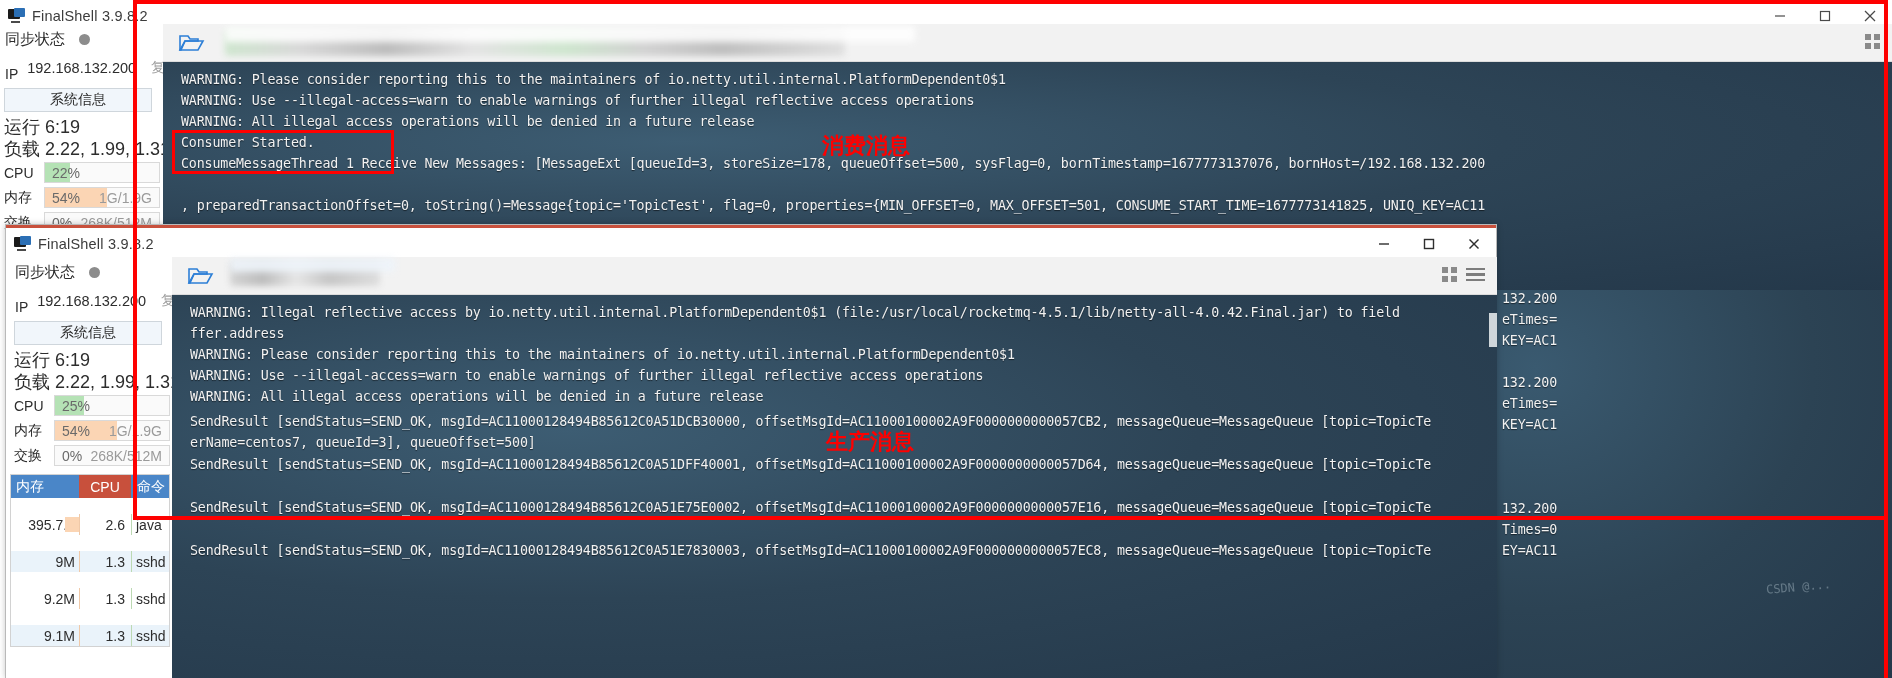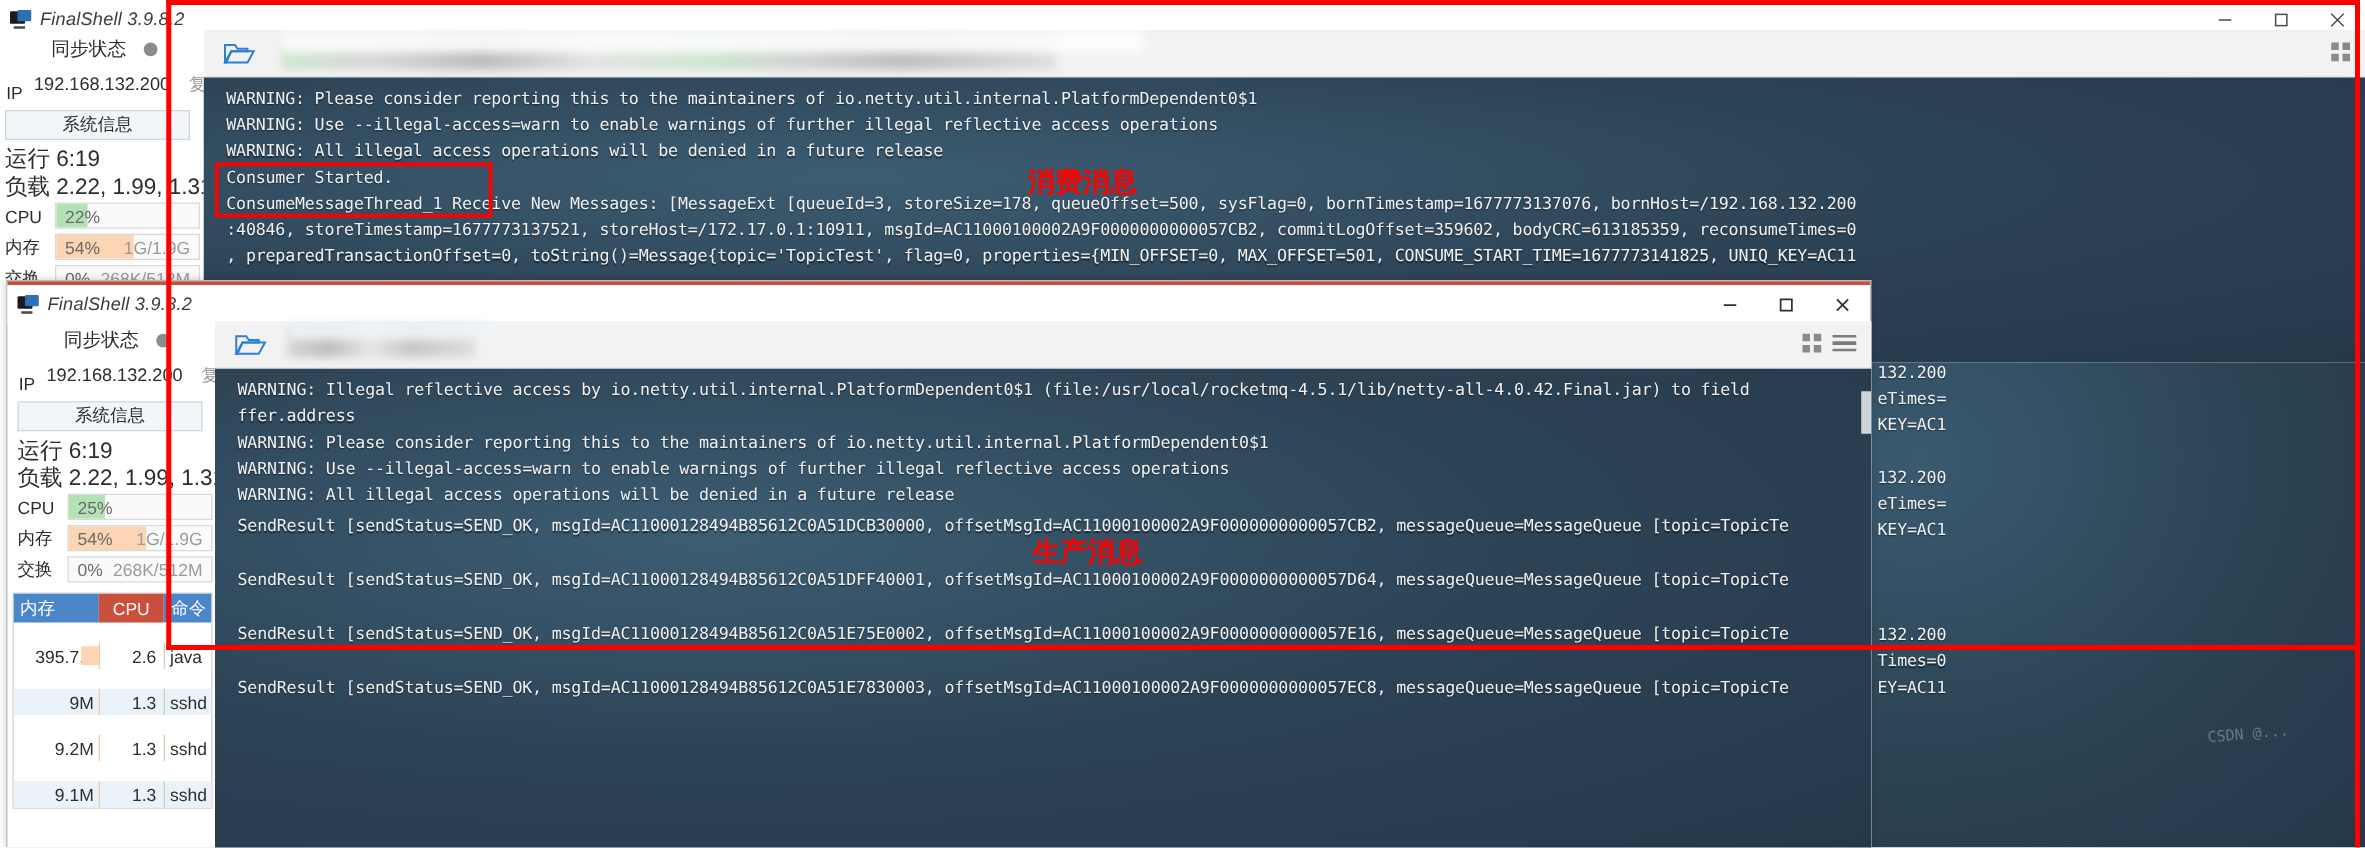--- a/index.html
+++ b/index.html
@@ -12,40 +12,40 @@
   }
   #root { position: relative; width: 1892px; height: 678px; background:#fff; }
 
   
   .fs-window { position: absolute; background: #ffffff; }
 
   .titlebar {
     position: absolute; left:0; top:0; height: 31px; width:100%;
     background:#ffffff; display:flex; align-items:center;
   }
-  .title-left { display:flex; align-items:flex-start; gap:7px; padding-left:8px;font-style:italic; }
+  .title-left { display:flex; align-items:flex-start; gap:7px; padding-left:8px; }
   .app-icon {
     width:17px; height:15px; position:relative; flex:none;
   }
   .app-icon .scr1 { position:absolute; left:0; top:1px; width:12px; height:10px; background:#1b1b1b; border-radius:1px;}
   .app-icon .scr2 { position:absolute; left:6px; top:0px; width:11px; height:9px; background:#2b6fb5; border-radius:1px;}
   .app-icon .base { position:absolute; left:3px; bottom:0px; width:9px; height:2px; background:#4a4a4a;}
   .app-title { font-size:14.5px; color:#3c3c3c; letter-spacing:.2px; white-space:nowrap;}
   .win-btns { position:absolute; right:0; top:0; height:31px; display:flex; }
   .win-btn {
     width:45px; height:31px; display:flex; align-items:center; justify-content:center;
     color:#4a4a4a; font-size:15px; line-height:1;
   }
   .win-btn svg { display:block; }
 
   
   .sidebar { position:absolute; left:0; background:#ffffff; font-size:13.5px; color:#2a2a2a; }
   .sb-row { display:flex; align-items:center; white-space:nowrap; }
   .sync-row { padding-left:5px; height:30px; gap:14px; }
-  .sync-label { font-size:15px; color:#2d2d2d;margin-left:36px; }
+  .sync-label { font-size:15px; color:#2d2d2d; }
   .sync-dot { width:11px; height:11px; border-radius:50%; background:#8c8c8c; display:inline-block; }
   .ip-row { padding-left:5px; height:28px; gap:9px; }
   .ip-key { font-size:14px; color:#2d2d2d;margin-top:12px; }
   .ip-val { font-size:14.5px; color:#2d2d2d; }
   .ip-copy { font-size:14px; color:#9a9a9a; margin-left:6px; }
   .sysinfo-btn {
     margin:6px 8px 4px 4px; height:24px; border:1px solid #cfd6dc; background:#f1f6fb;
     display:flex; align-items:center; justify-content:center; font-size:14px; color:#2b2b2b;
   }
   .kv-row { padding-left:4px; height:22px; font-size:18px; color:#2d2d2d; gap:7px; }
@@ -204,21 +204,20 @@
             </span>
         </div>
       </div>
 
       <div class="terminal" style="left:0; top:38px; width:1729px; height:228px;">
         <div class="tline" style="left:18px; top:10px;">WARNING: Please consider reporting this to the maintainers of io.netty.util.internal.PlatformDependent0$1</div>
         <div class="tline" style="left:18px; top:31px;">WARNING: Use --illegal-access=warn to enable warnings of further illegal reflective access operations</div>
         <div class="tline" style="left:18px; top:52px;">WARNING: All illegal access operations will be denied in a future release</div>
         <div class="tline" style="left:18px; top:73px;">Consumer Started.</div>
         <div class="tline" style="left:18px; top:94px;">ConsumeMessageThread_1 Receive New Messages: [MessageExt [queueId=3, storeSize=178, queueOffset=500, sysFlag=0, bornTimestamp=1677773137076, bornHost=/192.168.132.200</div>
-        <div class="tline" style="left:18px; top:115px;">:40846, storeTimestamp=1677773137521, storeHost=/172.17.0.1:10911, msgId=AC11000100002A9F0000000000057CB2, commitLogOffset=359602, bodyCRC=613185359, reconsumeTimes=0</div>
         <div class="tline" style="left:18px; top:136px;">, preparedTransactionOffset=0, toString()=Message{topic='TopicTest', flag=0, properties={MIN_OFFSET=0, MAX_OFFSET=501, CONSUME_START_TIME=1677773141825, UNIQ_KEY=AC11</div>
         <div class="tline" style="left:18px; top:157px; opacity:.55;">
           &nbsp;
         </div>
       </div>
     </div>
   </div>
 
   <div style="position:absolute; left:1496px; top:290px; width:396px; height:388px; overflow:hidden;
               background: radial-gradient(ellipse at 10% 20%, #3a5a70 0%, #2c4354 55%, #24384a 100%);
@@ -362,20 +361,21 @@
         </div>
       </div>
 
       <div class="terminal" style="left:0; top:38px; width:1325px; height:384px;">
         <div class="tline" style="left:18px; top:10px;">WARNING: Illegal reflective access by io.netty.util.internal.PlatformDependent0$1 (file:/usr/local/rocketmq-4.5.1/lib/netty-all-4.0.42.Final.jar) to field</div>
         <div class="tline" style="left:18px; top:31px;">ffer.address</div>
         <div class="tline" style="left:18px; top:52px;">WARNING: Please consider reporting this to the maintainers of io.netty.util.internal.PlatformDependent0$1</div>
         <div class="tline" style="left:18px; top:73px;">WARNING: Use --illegal-access=warn to enable warnings of further illegal reflective access operations</div>
         <div class="tline" style="left:18px; top:94px;">WARNING: All illegal access operations will be denied in a future release</div>
         <div class="tline" style="left:18px; top:119px;">SendResult [sendStatus=SEND_OK, msgId=AC11000128494B85612C0A51DCB30000, offsetMsgId=AC11000100002A9F0000000000057CB2, messageQueue=MessageQueue [topic=TopicTe</div>
+        <div class="tline" style="left:18px; top:140px;">erName=centos7, queueId=3], queueOffset=500]</div>
         <div class="tline" style="left:18px; top:162px;">SendResult [sendStatus=SEND_OK, msgId=AC11000128494B85612C0A51DFF40001, offsetMsgId=AC11000100002A9F0000000000057D64, messageQueue=MessageQueue [topic=TopicTe</div>
         <div class="tline" style="left:18px; top:205px;">SendResult [sendStatus=SEND_OK, msgId=AC11000128494B85612C0A51E75E0002, offsetMsgId=AC11000100002A9F0000000000057E16, messageQueue=MessageQueue [topic=TopicTe</div>
         <div class="tline" style="left:18px; top:248px;">SendResult [sendStatus=SEND_OK, msgId=AC11000128494B85612C0A51E7830003, offsetMsgId=AC11000100002A9F0000000000057EC8, messageQueue=MessageQueue [topic=TopicTe</div>
 
         <div class="scrollbar" style="right:0; top:0; height:384px; background:transparent;">
           <div class="thumb" style="top:18px; height:34px;"></div>
         </div>
       </div>
     </div>
   </div>

